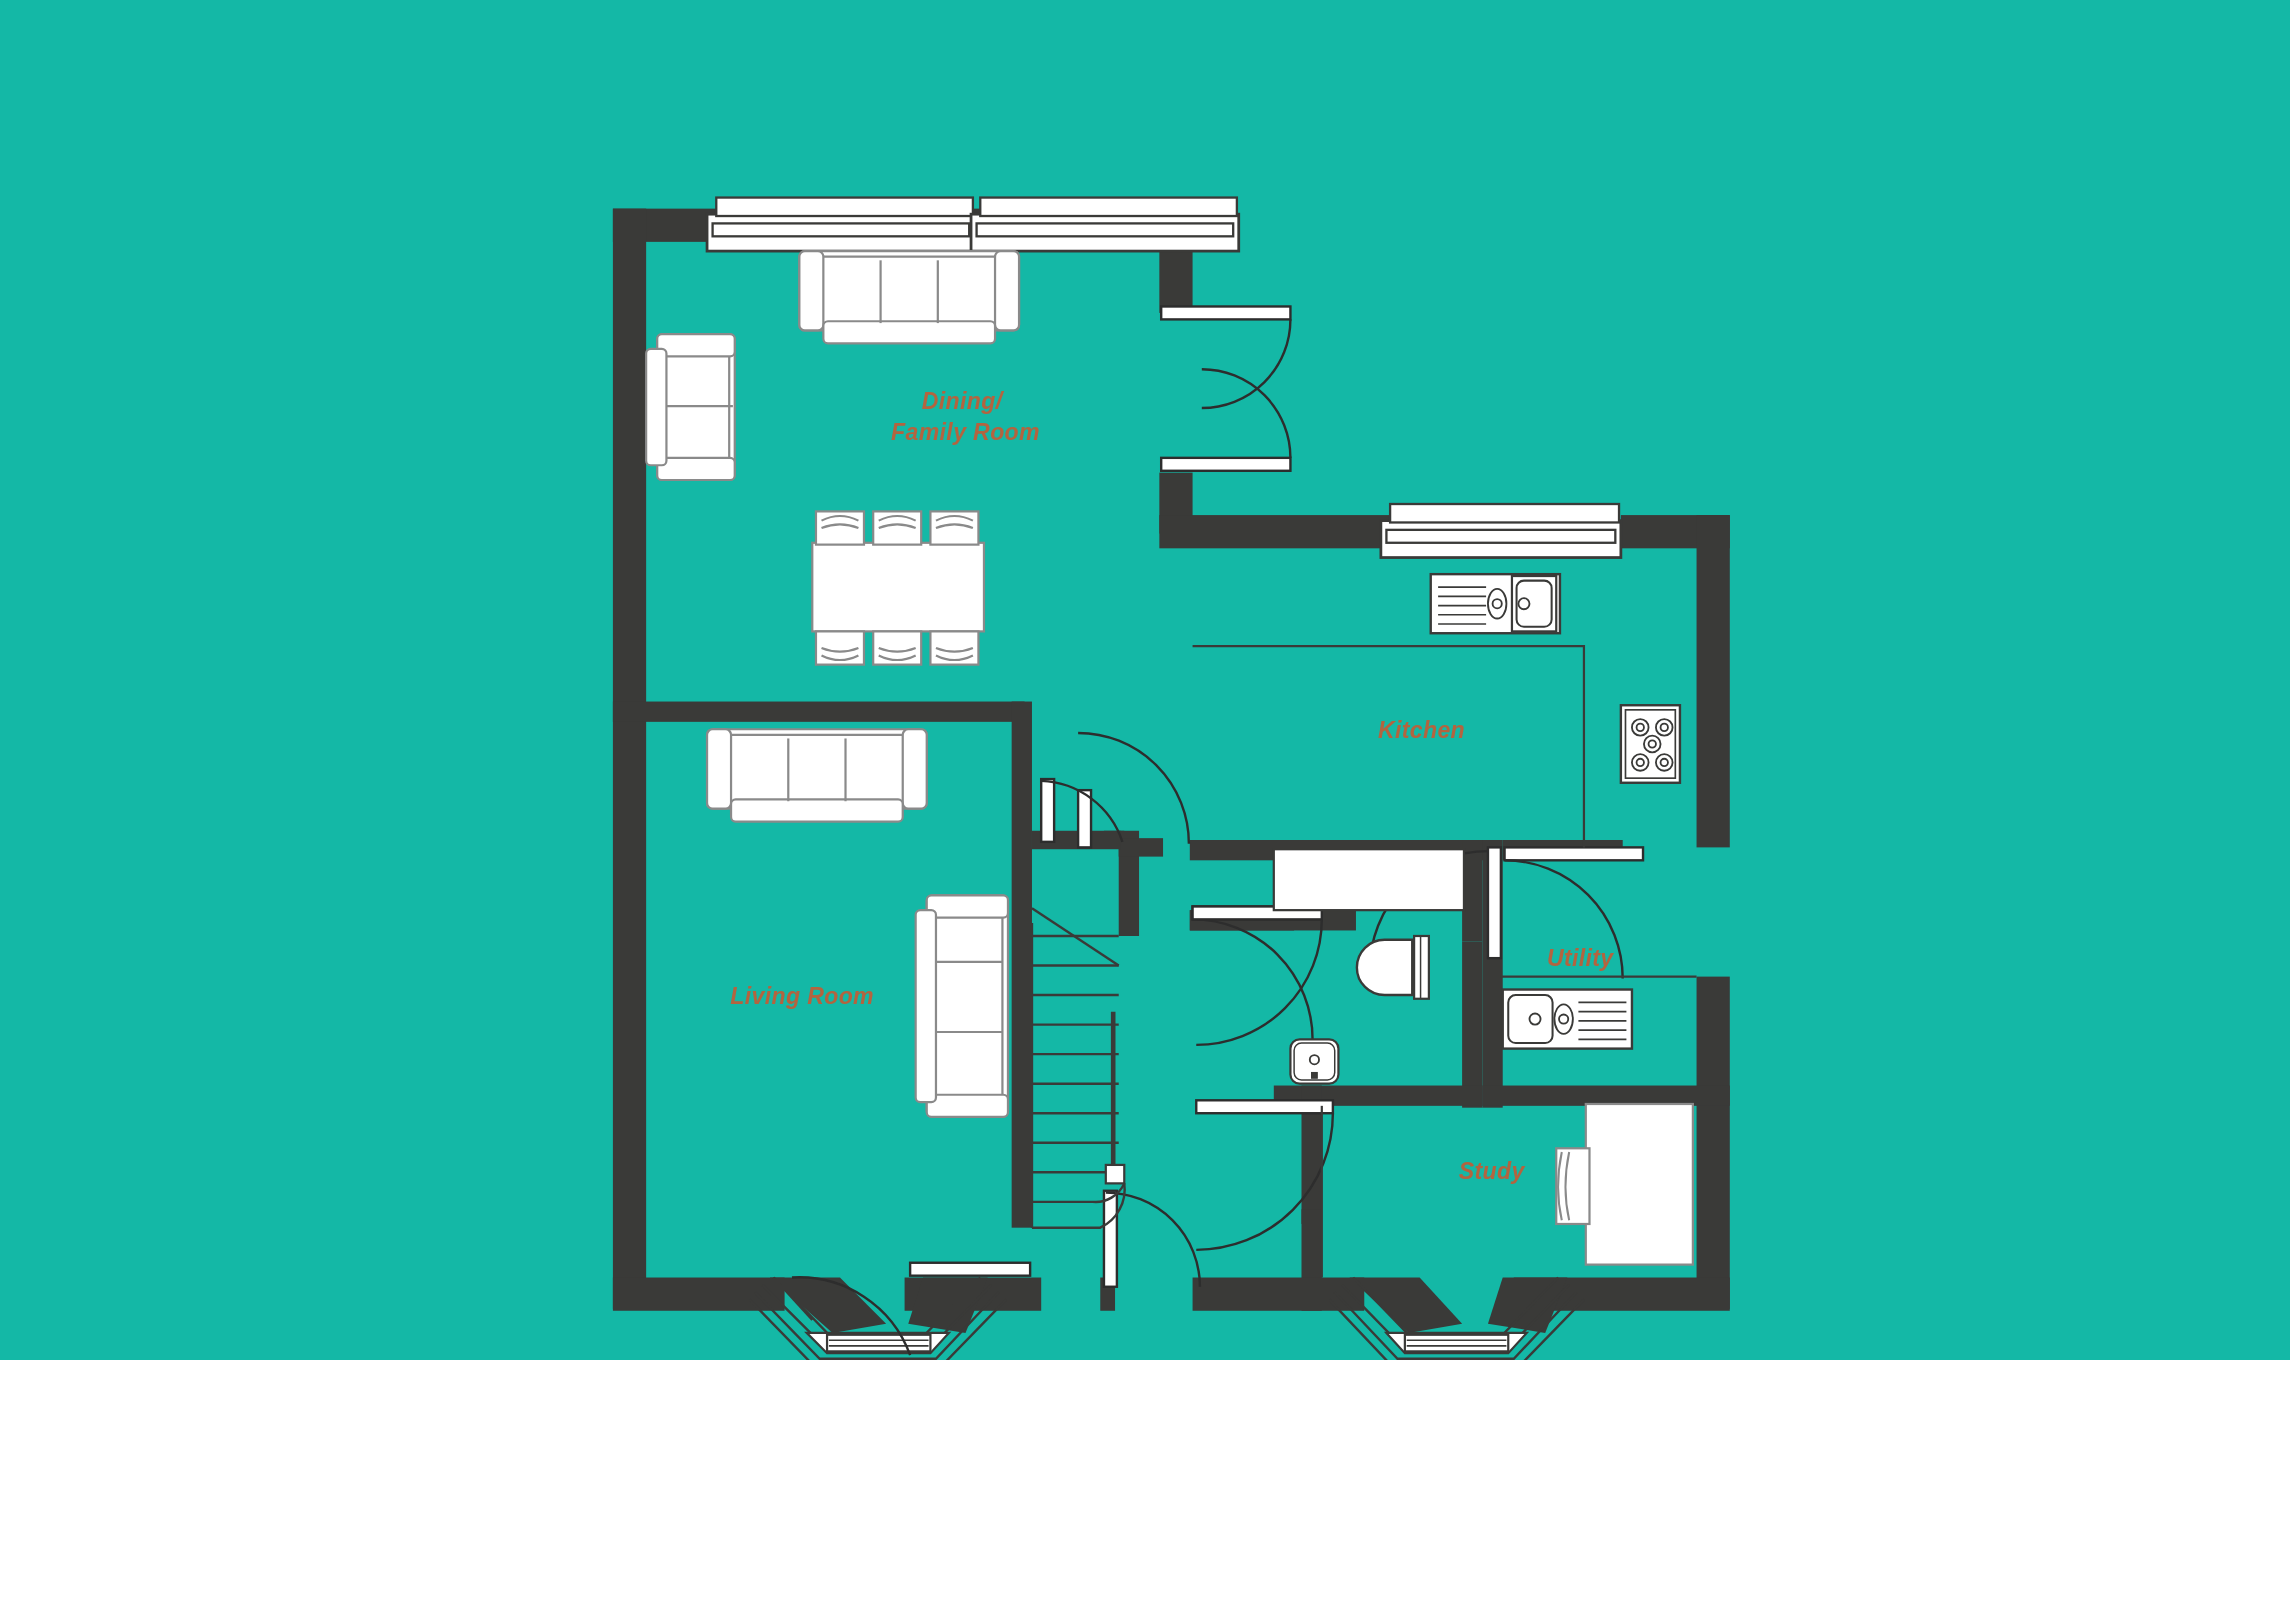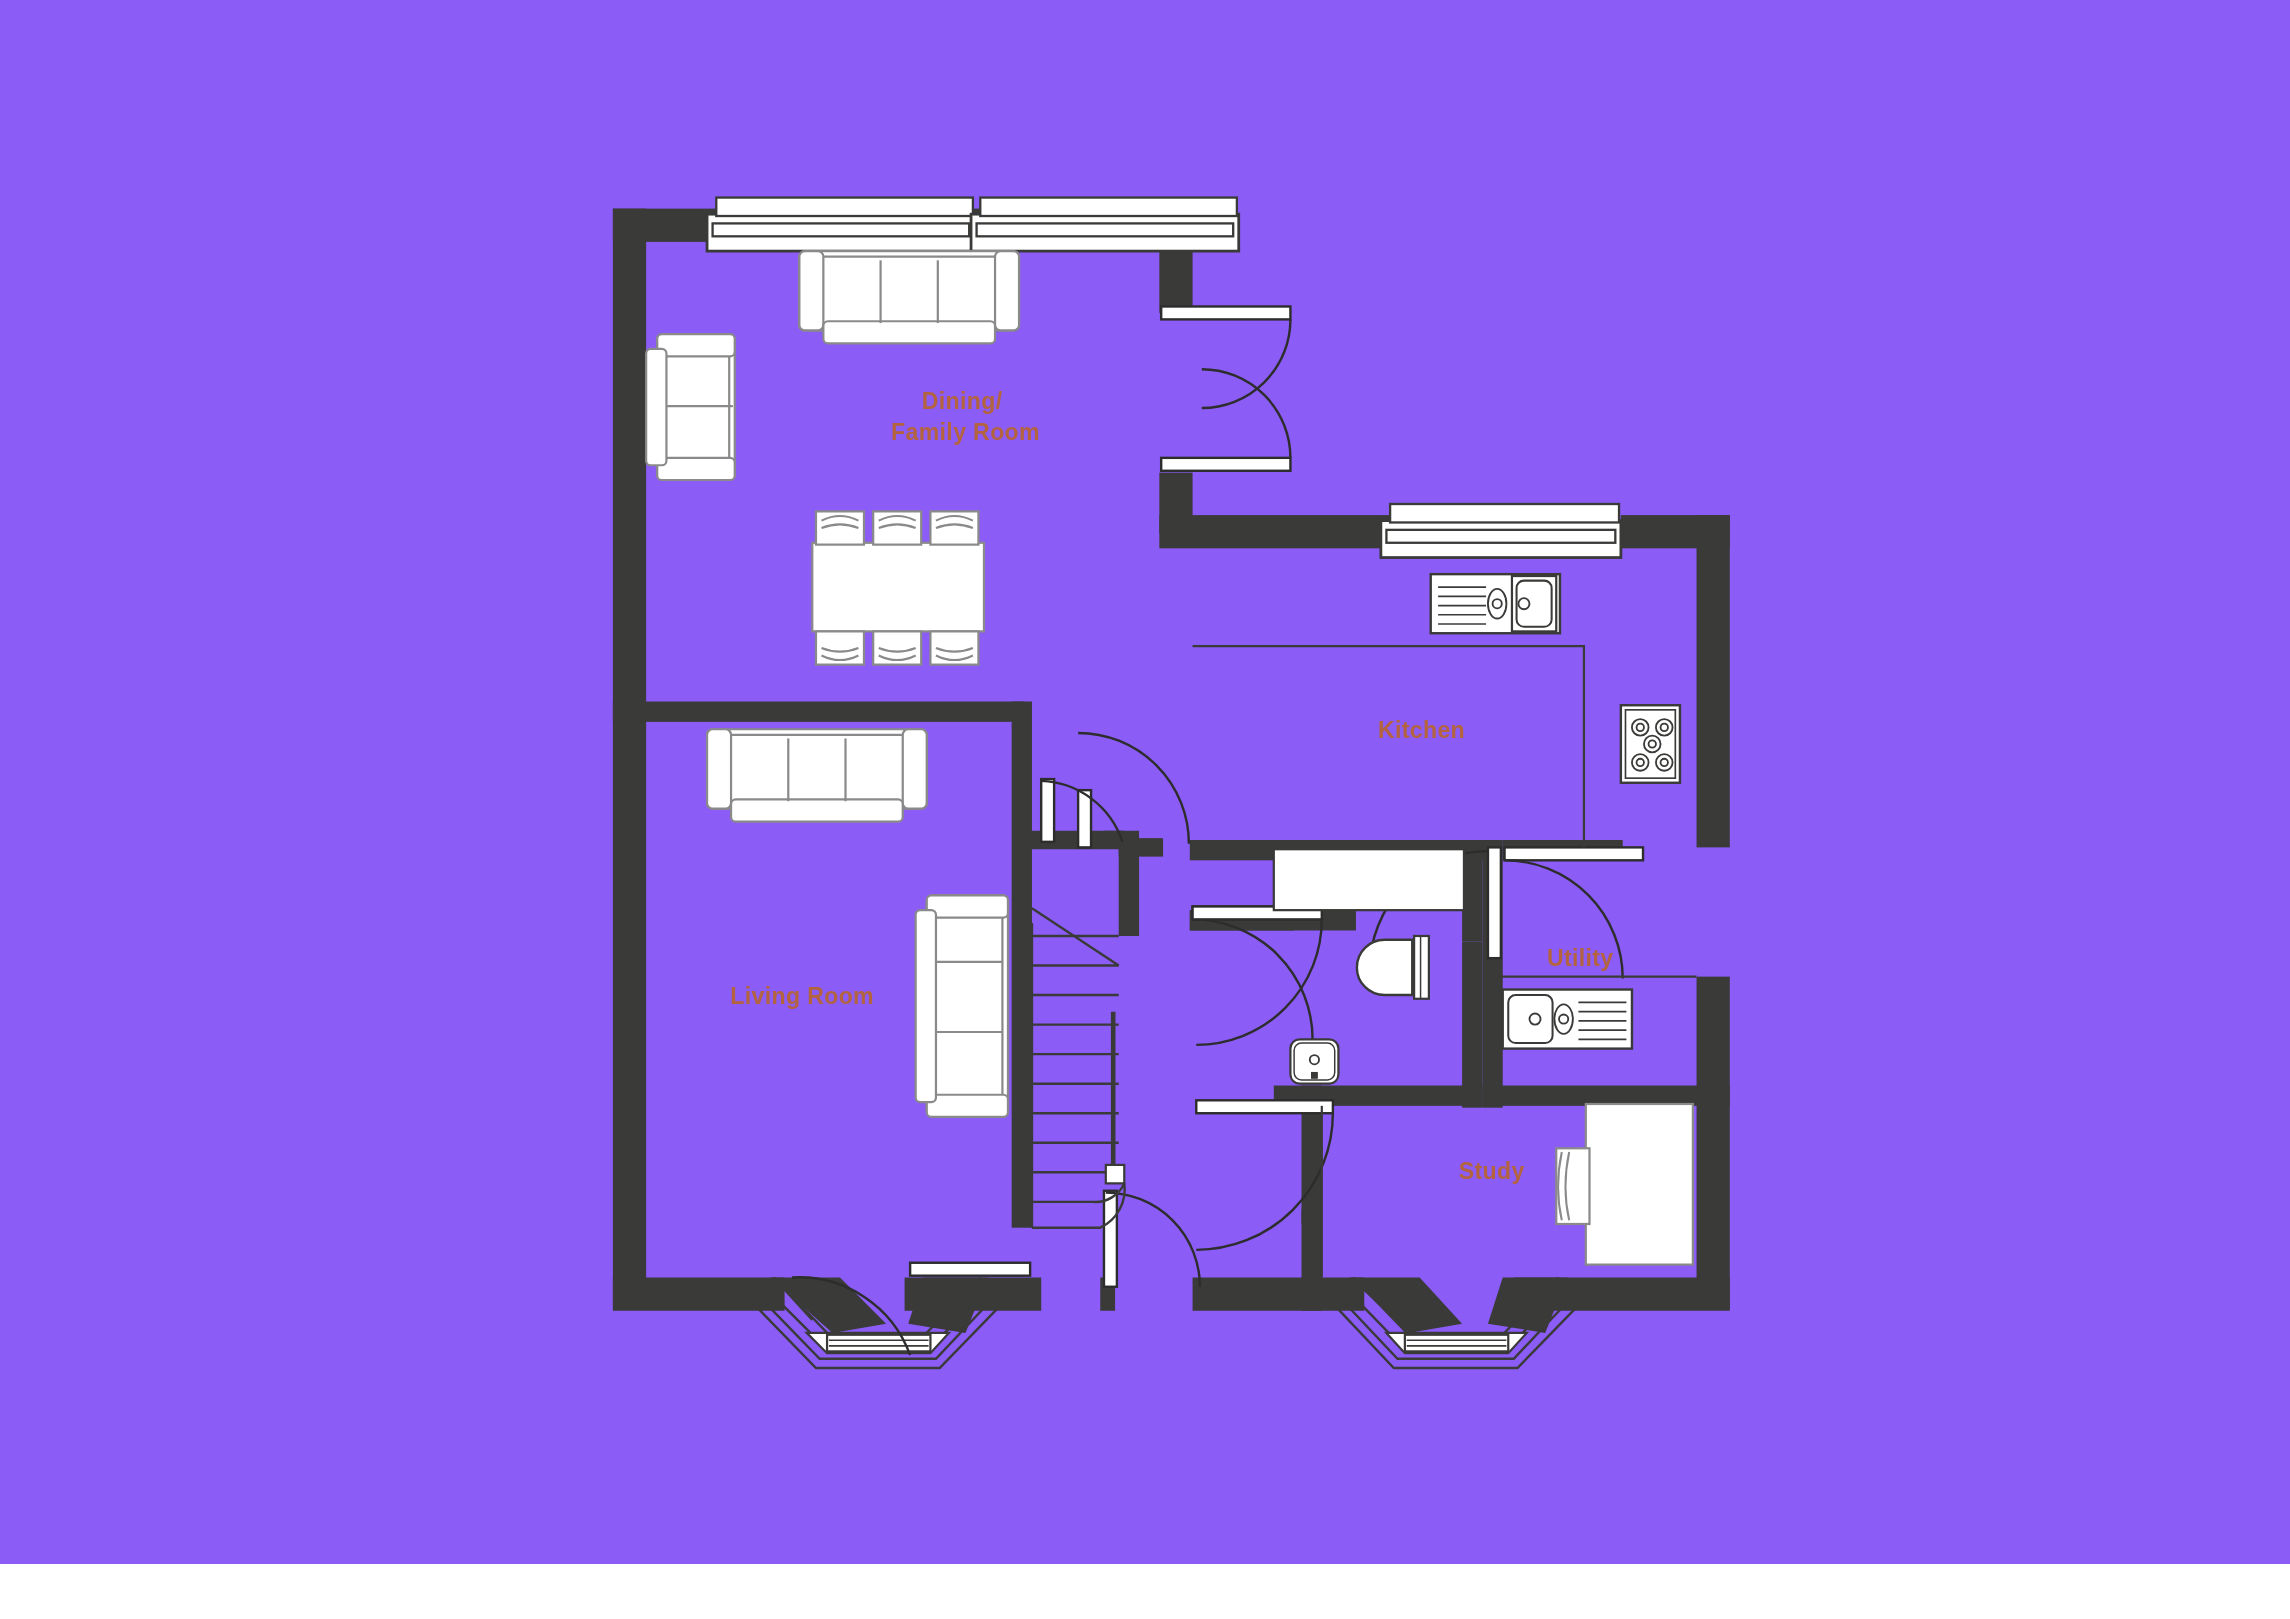--- a/index.html
+++ b/index.html
@@ -1,17 +1,17 @@
 <!DOCTYPE html>
 <html style="font-size:14.8px"><head>
 <meta charset="utf-8">
 <style>
   html,body{margin:0;padding:0;background:#ffffff;}
   body{width:2291px;height:1620px;font-family:"Liberation Sans",sans-serif;}
-  #plan-root{position:relative;width:2291px;height:1564px;background:#8b5cf6;overflow:hidden;}
+  #plan-root{position:relative;width:2291px;height:1360px;background:#14b8a6;overflow:hidden;font-style:italic;}
   svg#floorplan{position:absolute;left:0;top:0;width:2291px;height:1620px;display:block;}
   .room-label{
     fill:#b3643f;
     font-family:"Liberation Sans",sans-serif;
     font-weight:700;
     font-size:25px;
     letter-spacing:0.4px;
   }
 </style>
 </head>

